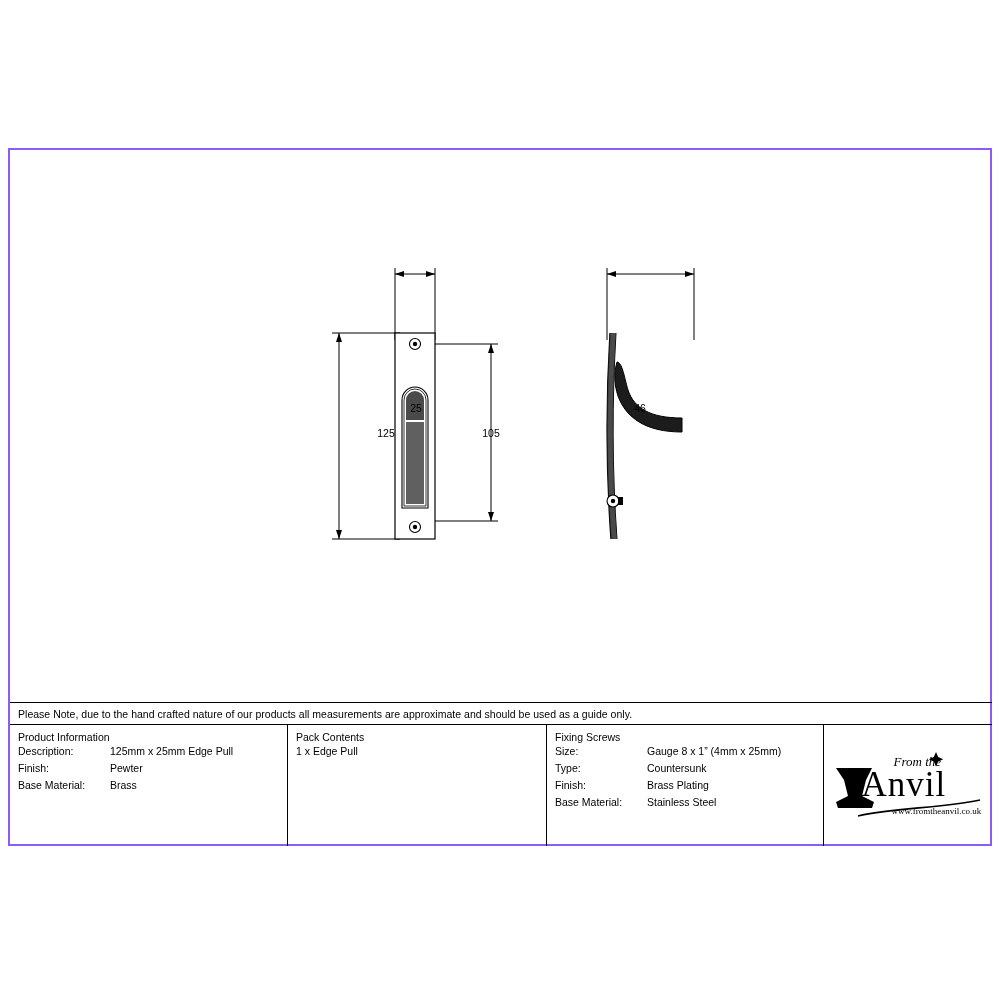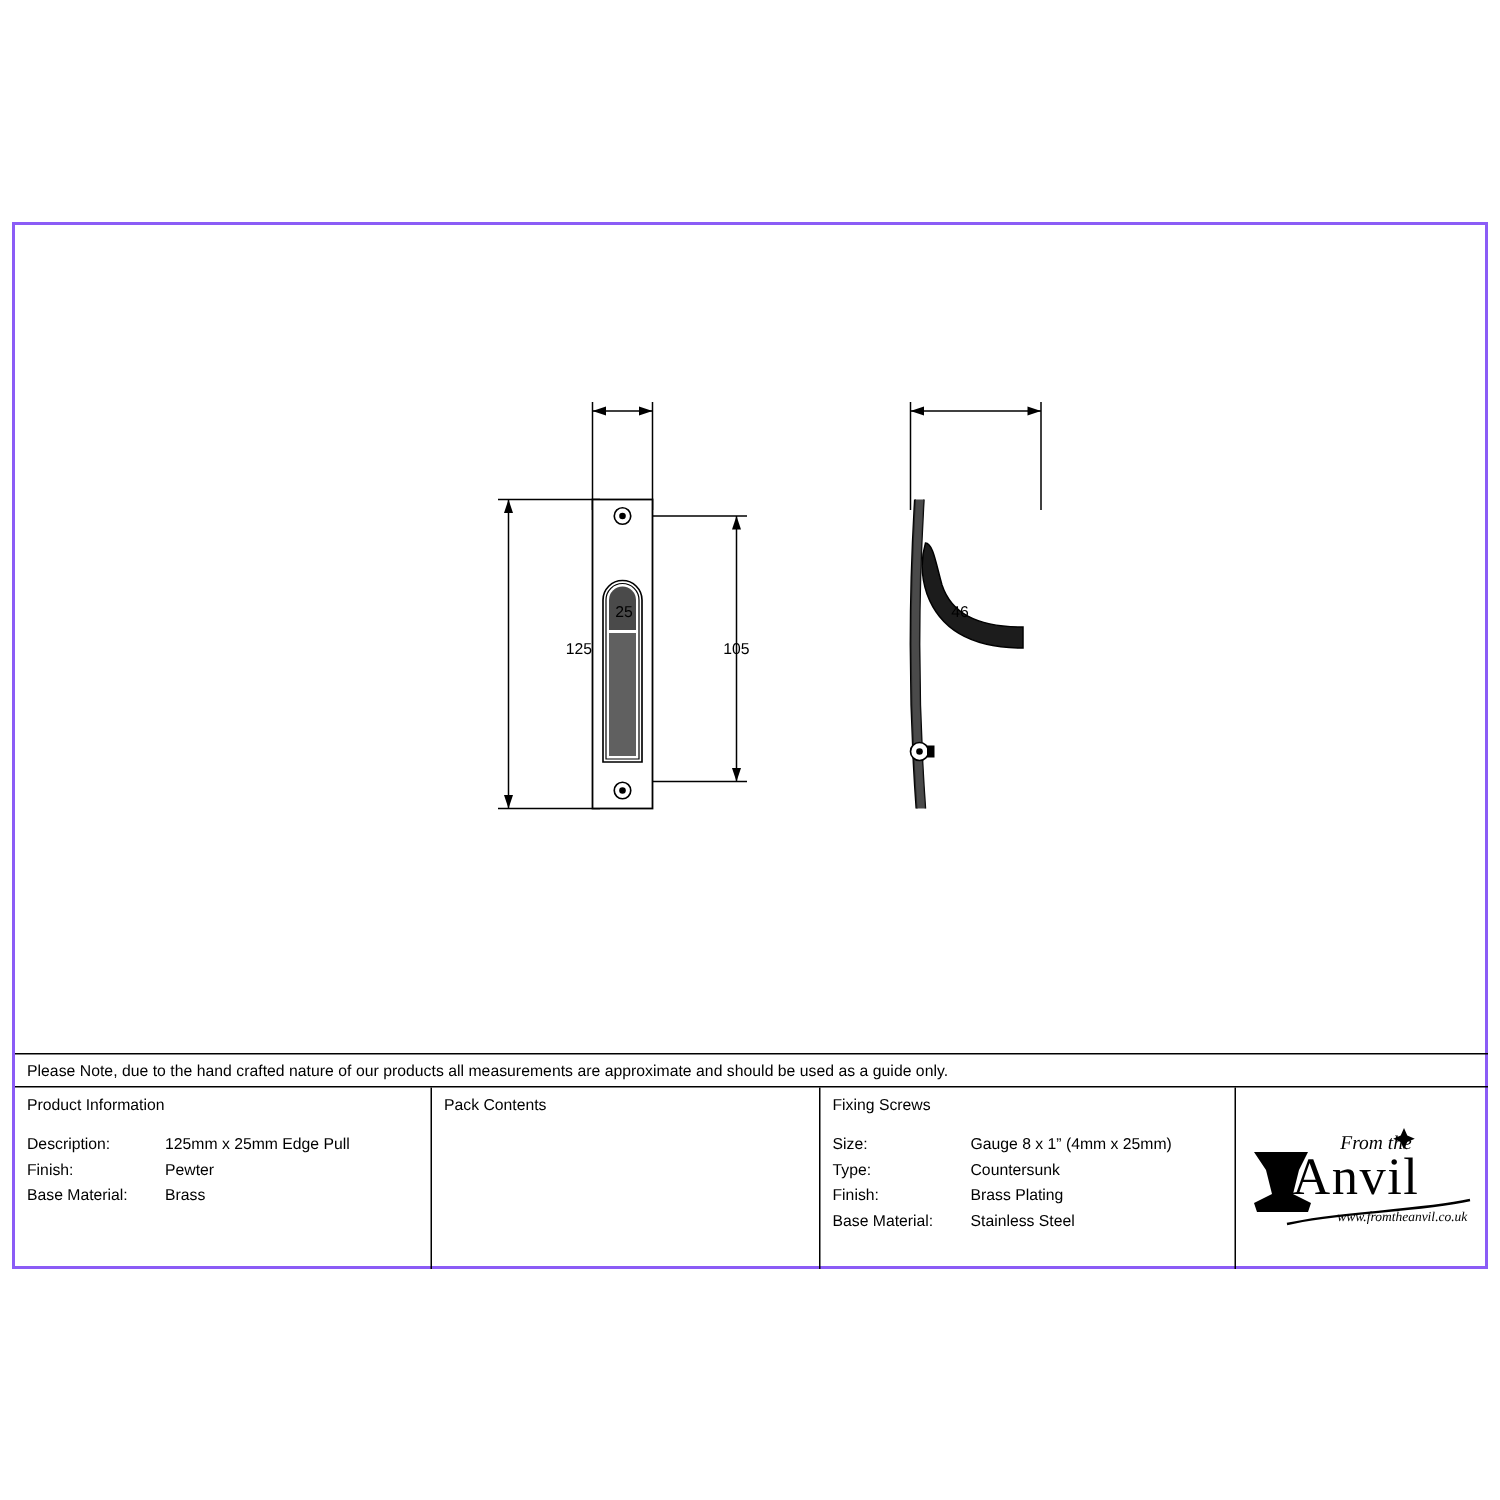--- a/index.html
+++ b/index.html
@@ -62,21 +62,20 @@
     position: relative;
     padding: 6px 8px 0 8px;
   }
   .col-prod { width: 278px; border-right: 1px solid #000; }
   .col-pack { width: 259px; border-right: 1px solid #000; }
   .col-fix  { width: 277px; border-right: 1px solid #000; }
   .col-logo { width: 167px; }
 
   .col-title {
     font-size: 10.5px;
-    margin-bottom: 12px;
   }
   .kv {
     font-size: 10.5px;
     line-height: 17px;
     display: flex;
   }
   .kv .k { width: 92px; flex: none; }
   .kv .v { }
   .fix .k { width: 92px; }
   .plain {
@@ -113,21 +112,20 @@
     top: 27px;
     font-size: 35px;
     letter-spacing: 1px;
     font-family: "Liberation Serif", serif;
   }
   .logo .weburl {
     position: absolute;
     left: 60px;
     top: 68px;
     font-size: 9px;
-    font-style: italic;
     font-family: "Liberation Serif", serif;
   }
   .logo svg { position: absolute; left: 0; top: 0; }
 
   .dim-label {
     position: absolute;
     font-size: 10.5px;
     font-family: "Liberation Sans", sans-serif;
   }
 </style>
@@ -224,20 +222,21 @@
         <span class="v">Pewter</span>
       </div>
       <div class="kv">
         <span class="k">Base Material:</span>
         <span class="v">Brass</span>
       </div>
     </div>
 
     <div class="col col-pack">
       <div class="col-title">Pack Contents</div>
+      <div class="plain">1 x Edge Pull</div>
     </div>
 
     <div class="col col-fix fix">
       <div class="col-title">Fixing Screws</div>
       <div class="kv">
         <span class="k">Size:</span>
         <span class="v">Gauge 8 x 1” (4mm x 25mm)</span>
       </div>
       <div class="kv">
         <span class="k">Type:</span>

